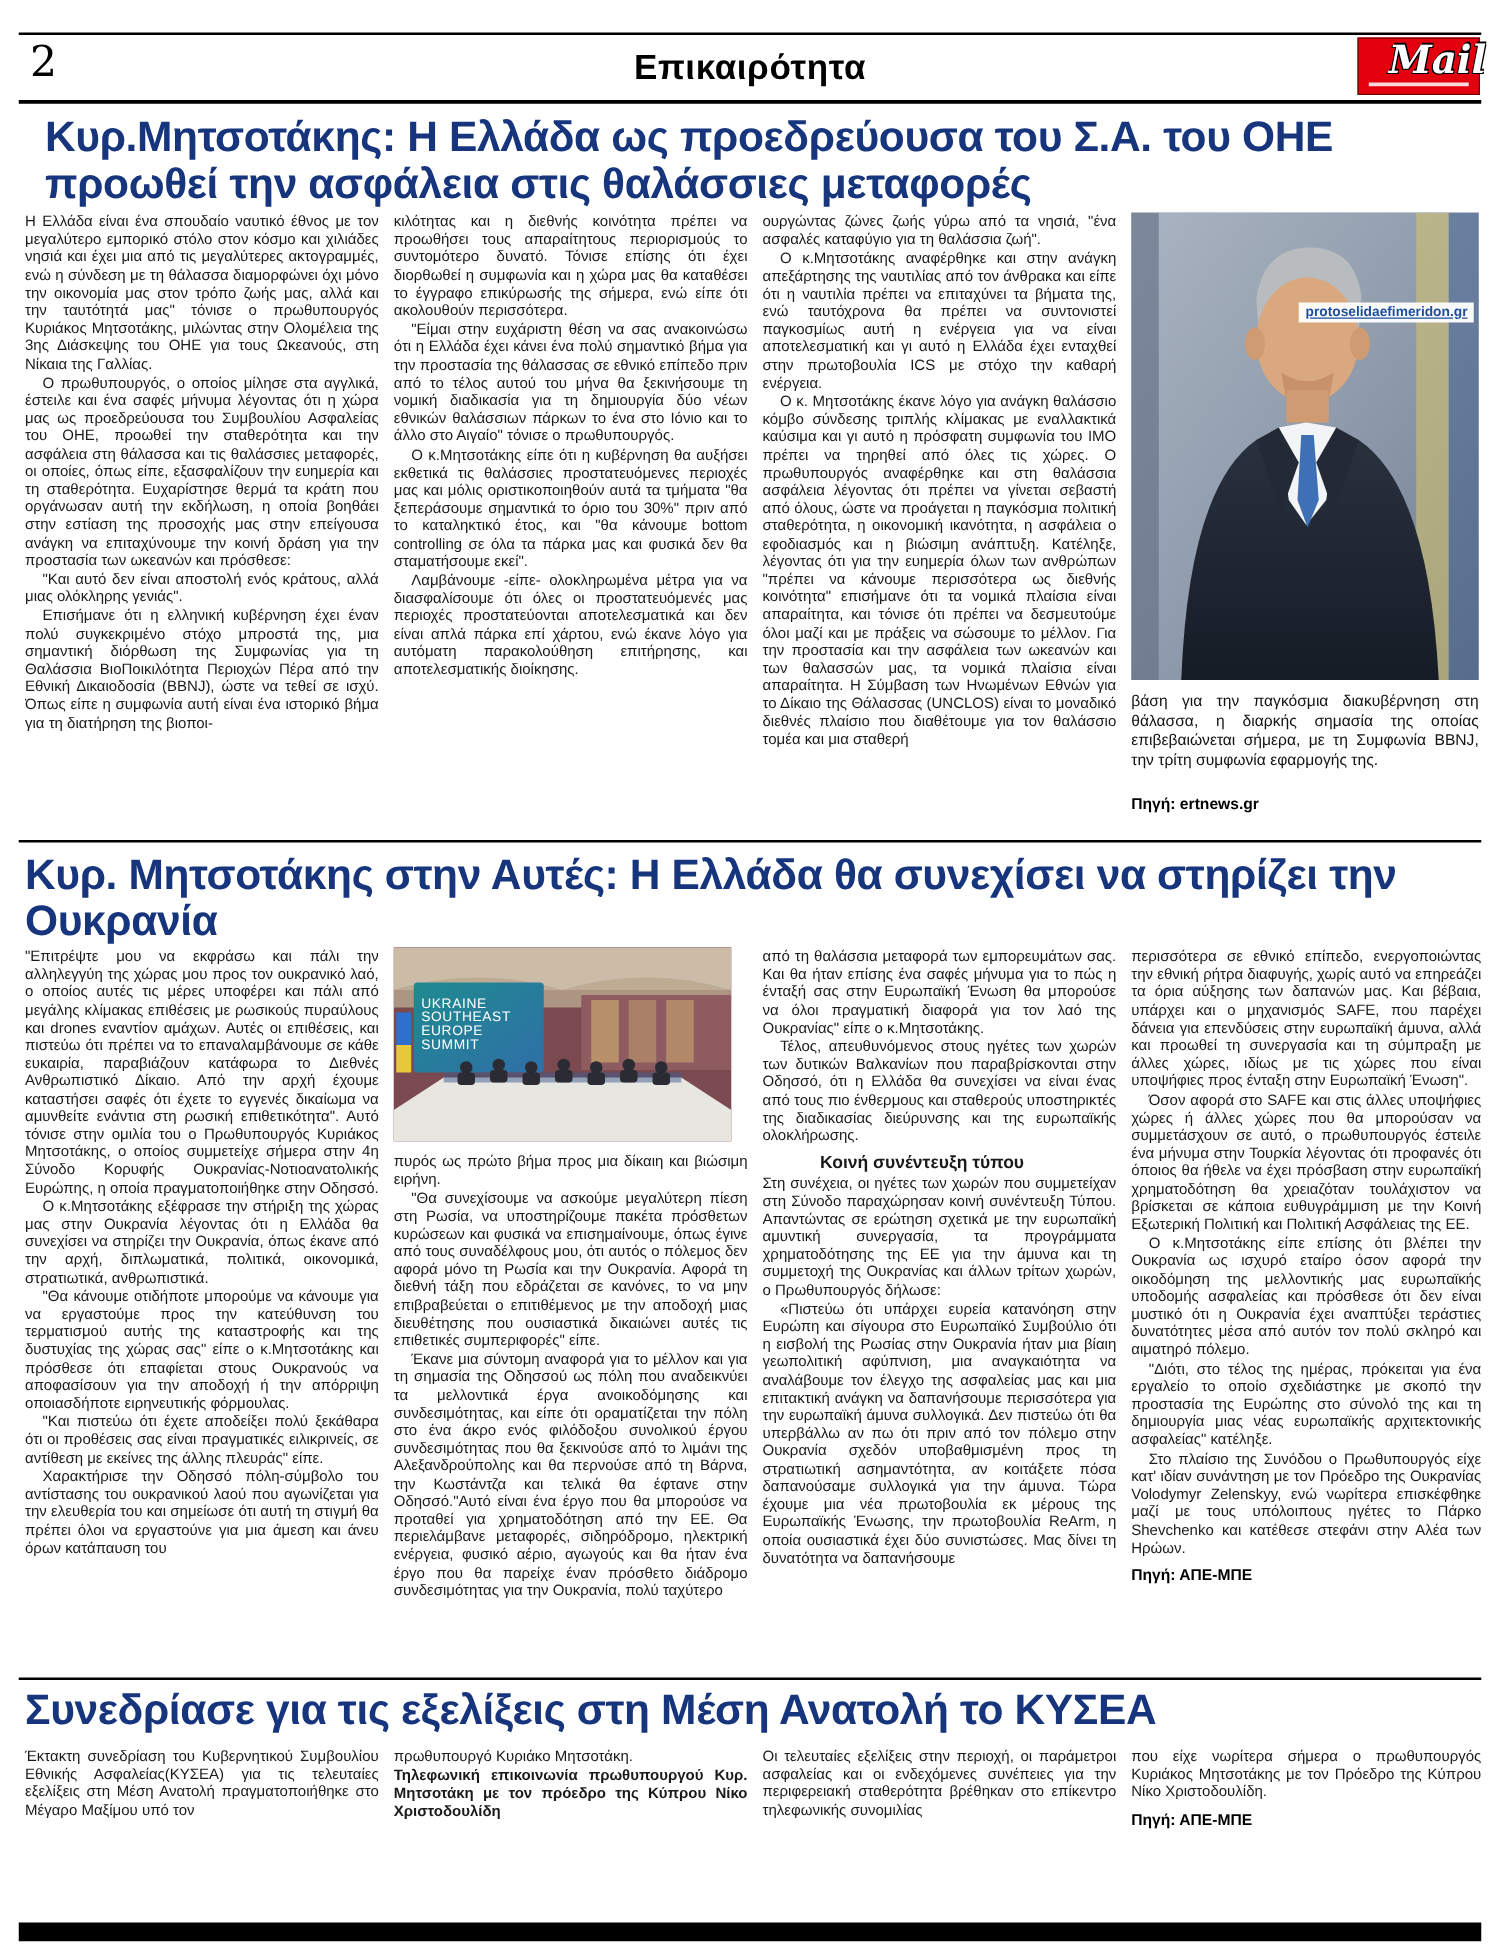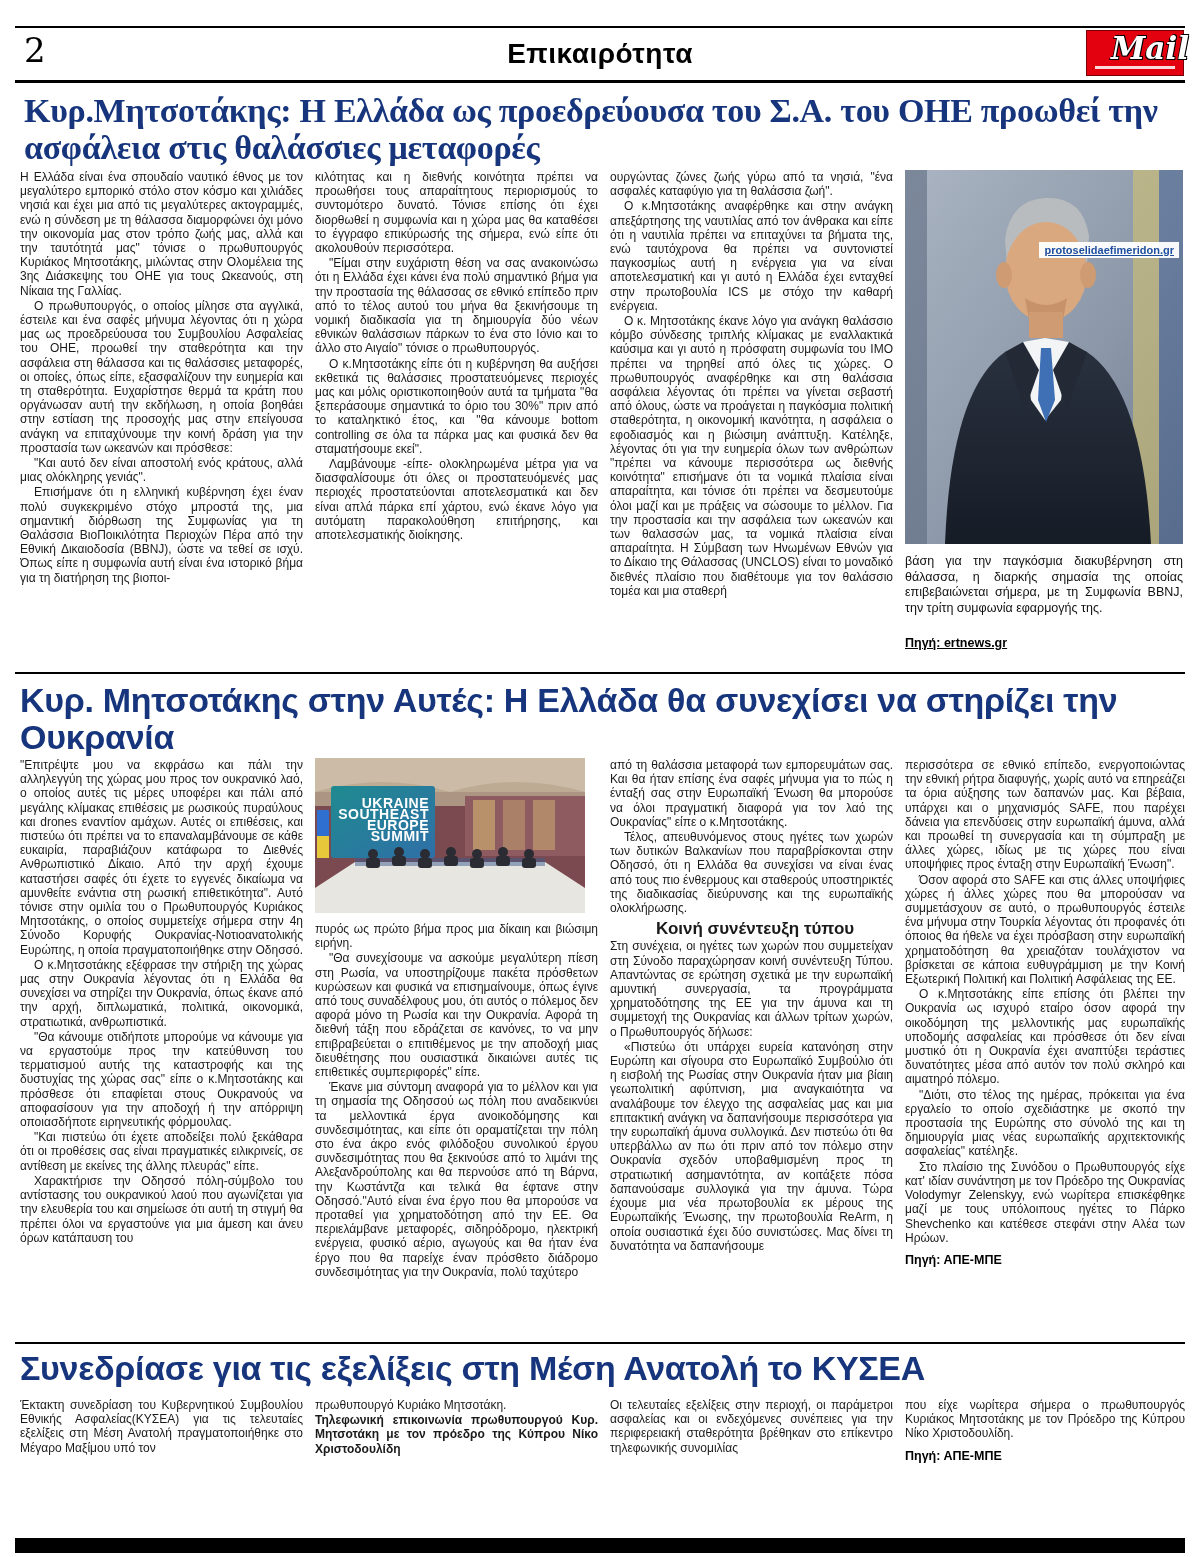--- a/index.html
+++ b/index.html
@@ -27,49 +27,49 @@
   .headline {
     font-weight:bold; color:#17357d; line-height:1.1; letter-spacing:-0.3px;
     font-size:34px;
   }
   .col {
     position:absolute; text-align:justify; font-size:12px; line-height:14.2px;
     overflow:hidden; color:#1a1a1a;
   }
   .col p { margin:0 0 1px 0; text-indent:14px; }
   .col p.ni { text-indent:0; }
-  .subhead { font-weight:bold; text-indent:0 !important; margin:7px 0 3px 0 !important; font-size:17px;padding-left:46px; }
+  .subhead { font-weight:bold; text-indent:0 !important; margin:7px 0 3px 0 !important; font-size:14px;padding-left:46px; }
   .boldp { font-weight:bold; }
   .caption { position:absolute; font-size:12.5px; line-height:15.5px; text-align:justify; color:#111; }
   .source { font-weight:bold; font-size:12.5px; color:#000; }
   .photo { position:absolute; overflow:hidden; background:#8d99ab; }
   .photo svg { display:block; }
   .watermark {
     position:absolute; background:rgba(255,255,255,.95); color:#1d4e9e;
     font-weight:bold; font-size:11px; padding:2px 5px; white-space:nowrap;
   }
   .screen-label {
-    position:absolute; color:#fff; font-weight:bold; font-size:14px; line-height:11px;
-    text-align:right; letter-spacing:0.5px;
+    position:absolute; color:#fff; font-weight:normal; font-size:11px; line-height:11px;
+    text-align:left; letter-spacing:0.5px;
   }
   .bottom-bar { position:absolute; background:#000; }
 </style>
 </head>
 <body>
 
 <div class="rule" style="left:15px; right:15px; top:26px; height:2px;"></div>
 <div class="abs page-num" style="left:24px; top:30px;">2</div>
 <div class="abs section-title" style="left:0; right:0; top:38px; text-align:center;">Επικαιρότητα</div>
 <div class="abs logo-box" style="right:16px; top:30px; width:98px; height:46px;">
   <div class="logo-text">Mail</div>
   <div class="logo-tagline"></div>
 </div>
 <div class="rule" style="left:15px; right:15px; top:80px; height:3px;"></div>
 
-<div class="abs headline" style="left:24px; top:92px; width:1165px;font-family:Liberation Serif, serif;">Κυρ.Μητσοτάκης: Η Ελλάδα ως προεδρεύουσα του Σ.Α. του ΟΗΕ προωθεί την ασφάλεια στις θαλάσσιες μεταφορές</div>
+<div class="abs headline" style="left:36px; top:92px; width:1165px;">Κυρ.Μητσοτάκης: Η Ελλάδα ως προεδρεύουσα του Σ.Α. του ΟΗΕ προωθεί την ασφάλεια στις θαλάσσιες μεταφορές</div>
 
 <div class="col" style="left:20px; top:170px; width:283px; height:492px;">
   <p class="ni">Η Ελλάδα είναι ένα σπουδαίο ναυτικό έθνος με τον μεγαλύτερο εμπορικό στόλο στον κόσμο και χιλιάδες νησιά και έχει μια από τις μεγαλύτερες ακτογραμμές, ενώ η σύνδεση με τη θάλασσα διαμορφώνει όχι μόνο την οικονομία μας στον τρόπο ζωής μας, αλλά και την ταυτότητά μας" τόνισε ο πρωθυπουργός Κυριάκος Μητσοτάκης, μιλώντας στην Ολομέλεια της 3ης Διάσκεψης του ΟΗΕ για τους Ωκεανούς, στη Νίκαια της Γαλλίας.</p>
   <p>Ο πρωθυπουργός, ο οποίος μίλησε στα αγγλικά, έστειλε και ένα σαφές μήνυμα λέγοντας ότι η χώρα μας ως προεδρεύουσα του Συμβουλίου Ασφαλείας του ΟΗΕ, προωθεί την σταθερότητα και την ασφάλεια στη θάλασσα και τις θαλάσσιες μεταφορές, οι οποίες, όπως είπε, εξασφαλίζουν την ευημερία και τη σταθερότητα. Ευχαρίστησε θερμά τα κράτη που οργάνωσαν αυτή την εκδήλωση, η οποία βοηθάει στην εστίαση της προσοχής μας στην επείγουσα ανάγκη να επιταχύνουμε την κοινή δράση για την προστασία των ωκεανών και πρόσθεσε:</p>
   <p>"Και αυτό δεν είναι αποστολή ενός κράτους, αλλά μιας ολόκληρης γενιάς".</p>
   <p>Επισήμανε ότι η ελληνική κυβέρνηση έχει έναν πολύ συγκεκριμένο στόχο μπροστά της, μια σημαντική διόρθωση της Συμφωνίας για τη Θαλάσσια ΒιοΠοικιλότητα Περιοχών Πέρα από την Εθνική Δικαιοδοσία (ΒΒΝJ), ώστε να τεθεί σε ισχύ. Όπως είπε η συμφωνία αυτή είναι ένα ιστορικό βήμα για τη διατήρηση της βιοποι-</p>
 </div>
 
 <div class="col" style="left:315px; top:170px; width:283px; height:492px;">
   <p class="ni">κιλότητας και η διεθνής κοινότητα πρέπει να προωθήσει τους απαραίτητους περιορισμούς το συντομότερο δυνατό. Τόνισε επίσης ότι έχει διορθωθεί η συμφωνία και η χώρα μας θα καταθέσει το έγγραφο επικύρωσής της σήμερα, ενώ είπε ότι ακολουθούν περισσότερα.</p>
@@ -118,21 +118,21 @@
 
     <path d="M136 178 L146 178 L150 230 L141 252 L133 230 Z" fill="#3f6fb5"></path>
 
     <path d="M118 172 L100 182 L120 240 L134 200 Z" fill="#232a36"></path>
     <path d="M164 172 L182 182 L162 240 L148 200 Z" fill="#232a36"></path>
   </svg>
   <div class="watermark" style="right:4px; top:72px;text-decoration:underline;">protoselidaefimeridon.gr</div>
 </div>
 
 <div class="caption" style="left:905px; top:554px; width:278px; height:66px;">βάση για την παγκόσμια διακυβέρνηση στη θάλασσα, η διαρκής σημασία της οποίας επιβεβαιώνεται σήμερα, με τη Συμφωνία BBNJ, την τρίτη συμφωνία εφαρμογής της.</div>
-<div class="abs source" style="left:905px; top:636px;text-decoration:underline;">Πηγή: ertnews.gr</div>
+<div class="abs source" style="left:905px; top:636px;">Πηγή: ertnews.gr</div>
 
 <div class="rule" style="left:15px; right:15px; top:672px; height:2px;"></div>
 <div class="abs headline" style="left:20px; top:682px; width:1165px;">Κυρ. Μητσοτάκης στην Αυτές: Η Ελλάδα θα συνεχίσει να στηρίζει την Ουκρανία</div>
 
 <div class="col" style="left:20px; top:758px; width:283px; height:574px;">
   <p class="ni">"Επιτρέψτε μου να εκφράσω και πάλι την αλληλεγγύη της χώρας μου προς τον ουκρανικό λαό, ο οποίος αυτές τις μέρες υποφέρει και πάλι από μεγάλης κλίμακας επιθέσεις με ρωσικούς πυραύλους και drones εναντίον αμάχων. Αυτές οι επιθέσεις, και πιστεύω ότι πρέπει να το επαναλαμβάνουμε σε κάθε ευκαιρία, παραβιάζουν κατάφωρα το Διεθνές Ανθρωπιστικό Δίκαιο. Από την αρχή έχουμε καταστήσει σαφές ότι έχετε το εγγενές δικαίωμα να αμυνθείτε ενάντια στη ρωσική επιθετικότητα". Αυτό τόνισε στην ομιλία του ο Πρωθυπουργός Κυριάκος Μητσοτάκης, ο οποίος συμμετείχε σήμερα στην 4η Σύνοδο Κορυφής Ουκρανίας-Νοτιοανατολικής Ευρώπης, η οποία πραγματοποιήθηκε στην Οδησσό.</p>
   <p>Ο κ.Μητσοτάκης εξέφρασε την στήριξη της χώρας μας στην Ουκρανία λέγοντας ότι η Ελλάδα θα συνεχίσει να στηρίζει την Ουκρανία, όπως έκανε από την αρχή, διπλωματικά, πολιτικά, οικονομικά, στρατιωτικά, ανθρωπιστικά.</p>
   <p>"Θα κάνουμε οτιδήποτε μπορούμε να κάνουμε για να εργαστούμε προς την κατεύθυνση του τερματισμού αυτής της καταστροφής και της δυστυχίας της χώρας σας" είπε ο κ.Μητσοτάκης και πρόσθεσε ότι επαφίεται στους Ουκρανούς να αποφασίσουν για την αποδοχή ή την απόρριψη οποιασδήποτε ειρηνευτικής φόρμουλας.</p>
   <p>"Και πιστεύω ότι έχετε αποδείξει πολύ ξεκάθαρα ότι οι προθέσεις σας είναι πραγματικές ειλικρινείς, σε αντίθεση με εκείνες της άλλης πλευράς" είπε.</p>
   <p>Χαρακτήρισε την Οδησσό πόλη-σύμβολο του αντίστασης του ουκρανικού λαού που αγωνίζεται για την ελευθερία του και σημείωσε ότι αυτή τη στιγμή θα πρέπει όλοι να εργαστούνε για μια άμεση και άνευ όρων κατάπαυση του</p>

